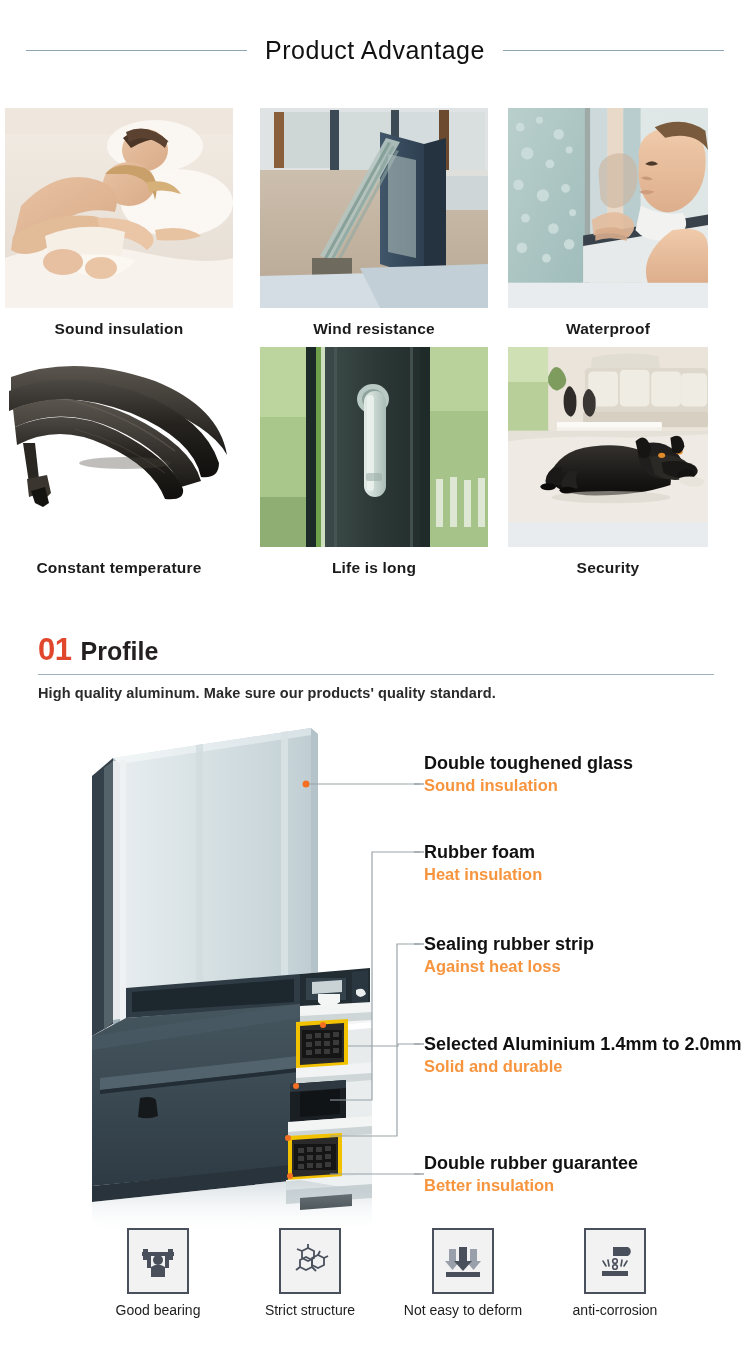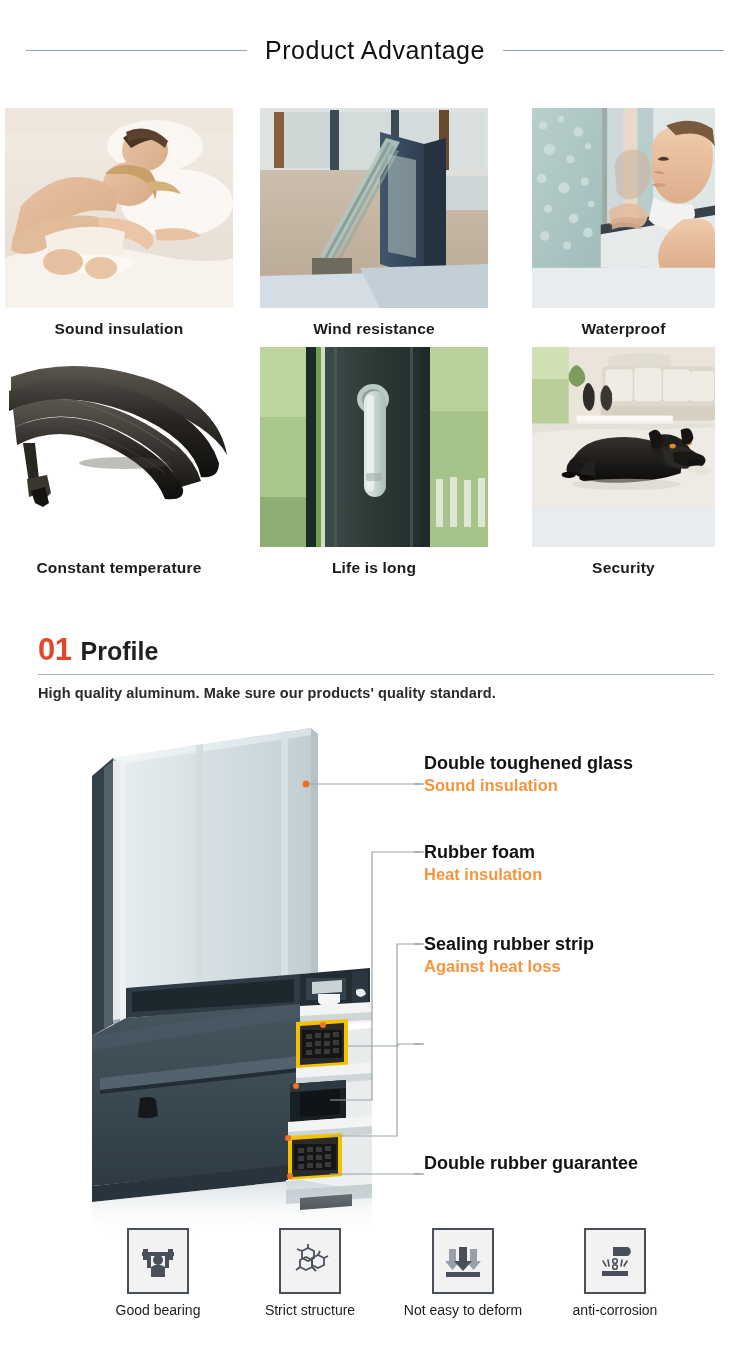--- a/index.html
+++ b/index.html
@@ -35,21 +35,21 @@
     width:100%;height:200px;overflow:hidden;position:relative;
     background:#e9ecee;
   }
   .adv-cap{
     text-align:center;font-size:15.5px;font-weight:600;color:#1b1b1b;
     margin-top:12px;letter-spacing:.2px;white-space:nowrap;
   }
   
   .c1{left:5px;width:228px;}
   .c2{left:260px;width:228px;}
-  .c3{left:532px;width:183px;}
+  .c3{left:508px;width:200px;}
   .adv-row.r2 .c1 .adv-thumb{background:#ffffff;}
 
   
   .art{position:absolute;inset:0;}
 
   
   .prof-head{position:absolute;left:38px;top:634px;width:676px;}
   .prof-head .ttl{display:flex;align-items:baseline;gap:9px;}
   .prof-head .num{
     font-size:31px;font-weight:700;color:#e0472c;line-height:1;letter-spacing:-.5px;
@@ -550,23 +550,28 @@
   <div class="callout" style="left:424px;top:841px;">
     <div class="main">Rubber foam</div>
     <div class="sub">Heat insulation</div>
   </div>
 
   <div class="callout" style="left:424px;top:933px;">
     <div class="main">Sealing rubber strip</div>
     <div class="sub">Against heat loss</div>
   </div>
 
+  <div class="callout" style="left:424px;top:1033px;">
+    <div class="main">Selected Aluminium 1.4mm to 2.0mm</div>
+    <div class="sub">Solid and durable</div>
+  </div>
 
   <div class="callout" style="left:424px;top:1152px;">
     <div class="main">Double rubber guarantee</div>
+    <div class="sub">Better insulation</div>
   </div>
 
   <div class="feat-row">
 
     <div class="feat f1">
       <div class="box">
         <svg width="40" height="40" viewBox="0 0 40 40">
           <rect x="4" y="11" width="32" height="4" fill="#4a4f5c"></rect>
           <rect x="5" y="8" width="5" height="11" fill="#4a4f5c"></rect>
           <rect x="30" y="8" width="5" height="11" fill="#4a4f5c"></rect>

